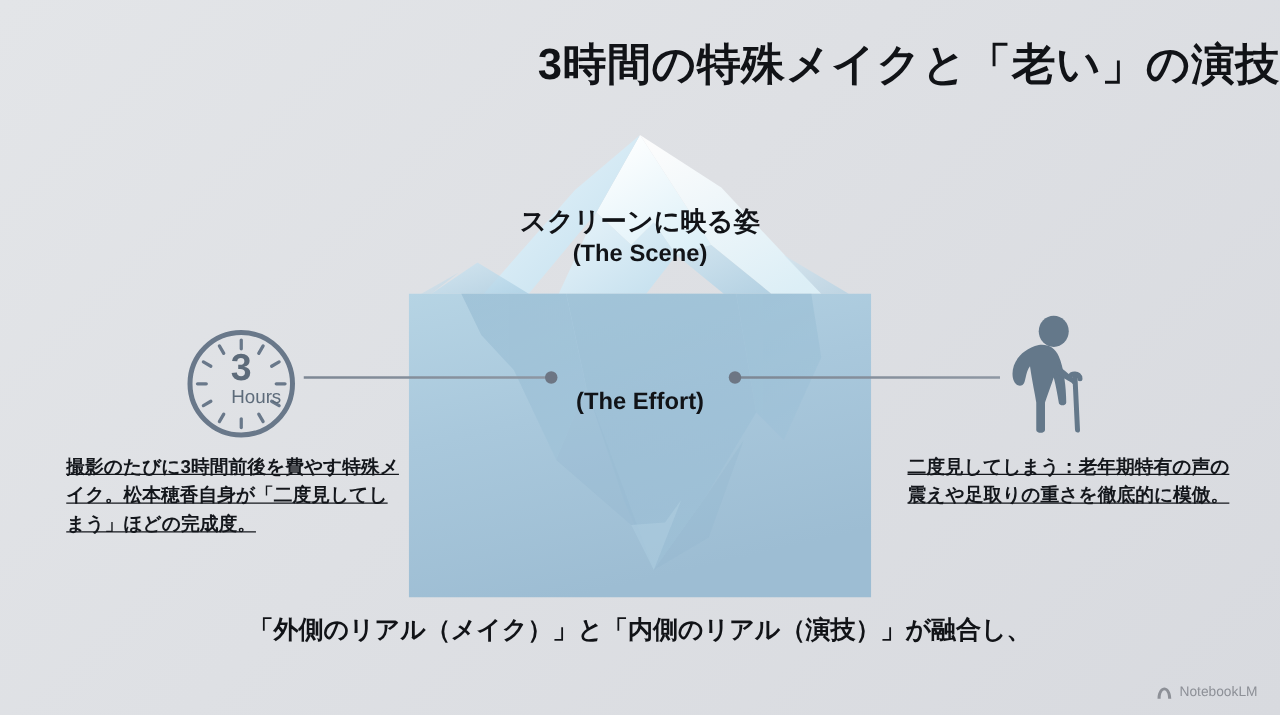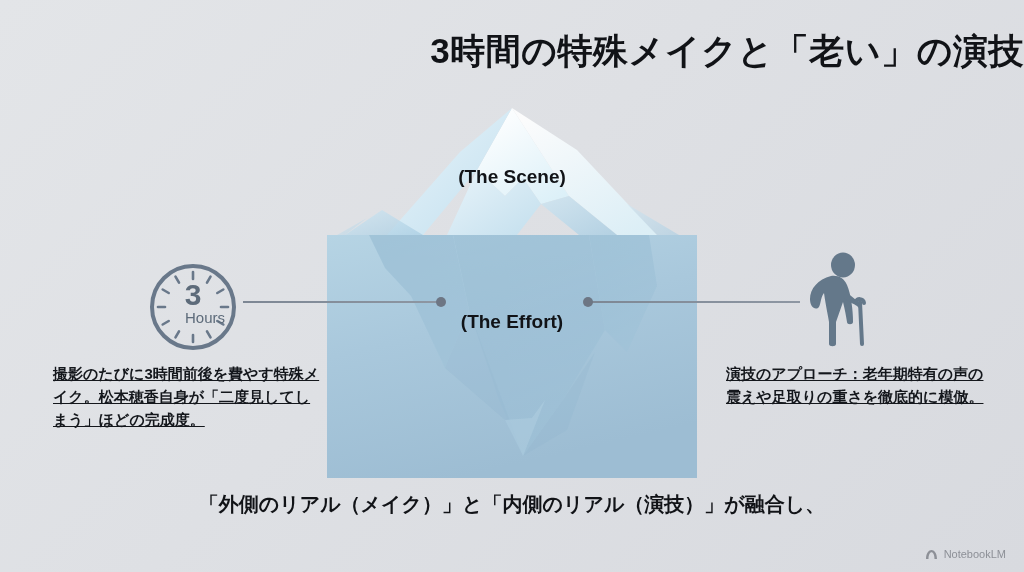--- a/index.html
+++ b/index.html
@@ -221,20 +221,21 @@
         <polygon points="126,135 262,135 278,230 236,300 196,356 172,300 142,210" fill="url(#subGrad)" opacity="0.9"></polygon>
         <polygon points="262,135 322,135 330,186 300,252 278,230" fill="url(#subGrad)" opacity="0.85"></polygon>
         <polygon points="142,210 196,356 178,320 118,268" fill="#8fb4cd" opacity="0.5"></polygon>
         <polygon points="196,356 236,300 268,252 240,330" fill="#8fb4cd" opacity="0.45"></polygon>
         <polygon points="196,356 178,320 205,318 218,300" fill="#b7d5e6" opacity="0.65"></polygon>
       </g>
     </svg>
   </div>
 
   <div class="scene-label" id="label-scene">
+    <div>スクリーンに映る姿</div>
     <div class="label-en">(The Scene)</div>
   </div>
 
   <div class="scene-label" id="label-effort">
     <div class="label-en">(The Effort)</div>
   </div>
 
   <div class="connector" id="connector-left"></div>
   <div class="connector-dot" id="dot-left"></div>
   <div class="connector" id="connector-right"></div>
@@ -271,21 +272,21 @@
                  C40 64 43 56 45 50 C47 58 48 64 49 70
                  C49 73 55 73 55 70 C55 58 53 42 49 33 C46 26 40 23 33 24 Z"></path>
         <path d="M45 46 C50 49 56 52 59 54 L61 56 L63 56 L63 52 L60 50 C57 47 52 43 48 40 Z"></path>
       </g>
       <path d="M62 50 L64 92" stroke="#64788a" stroke-width="4" stroke-linecap="round" fill="none"></path>
       <path d="M58 50 C58 46 66 46 66 51" stroke="#64788a" stroke-width="4" fill="none" stroke-linecap="round"></path>
     </svg>
   </div>
 
   <div class="caption" id="caption-left">撮影のたびに3時間前後を費やす特殊メイク。松本穂香自身が「二度見してしまう」ほどの完成度。</div>
-  <div class="caption" id="caption-right">演技のアプローチ：老年期特有の声の震えや足取りの重さを徹底的に模倣。</div>
+  <div class="caption" id="caption-right">二度見してしまう：老年期特有の声の震えや足取りの重さを徹底的に模倣。</div>
 
   <div id="conclusion">
     <div>「外側のリアル（メイク）」と「内側のリアル（演技）」が融合し、</div>
   </div>
 
   <div id="watermark">
     <svg width="13" height="11" viewBox="0 0 13 11" xmlns="http://www.w3.org/2000/svg">
       <path d="M1 10 C1 4 4 1 6.5 1 C9 1 12 4 12 10 L9.5 10 C9.5 5.5 8 3.2 6.5 3.2 C5 3.2 3.5 5.5 3.5 10 Z" fill="#8d9097"></path>
     </svg>
     <span>NotebookLM</span>

